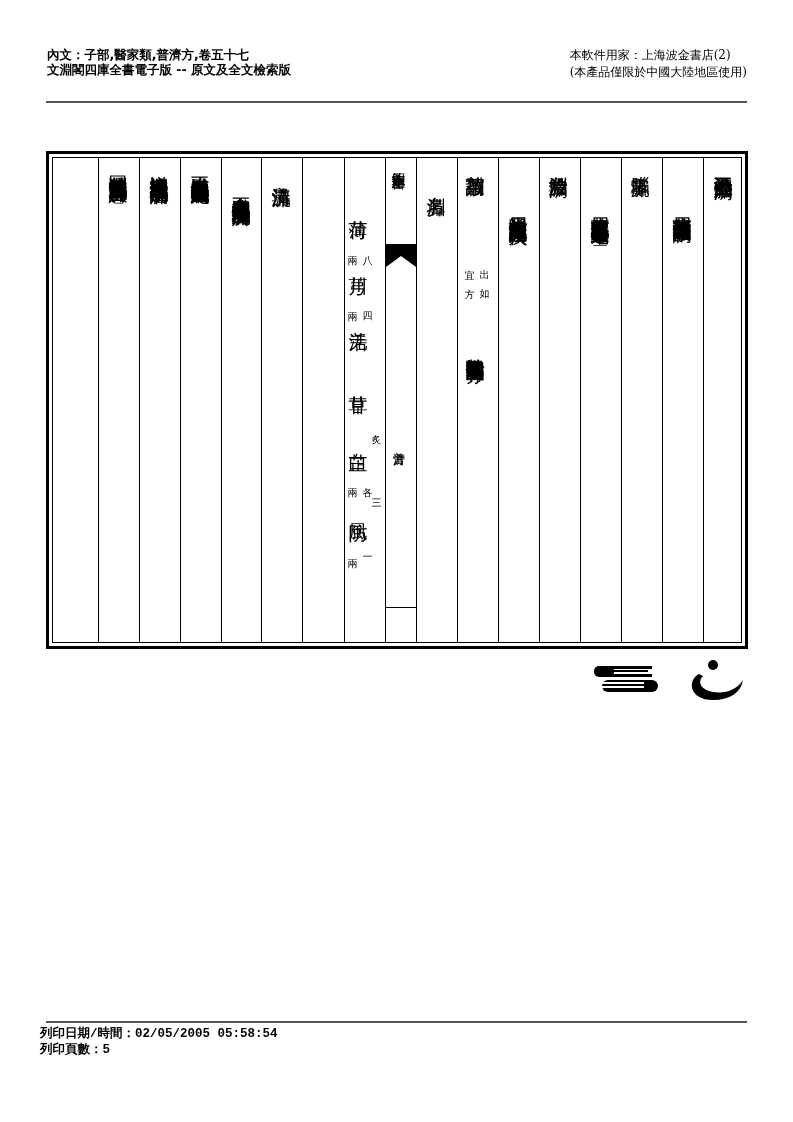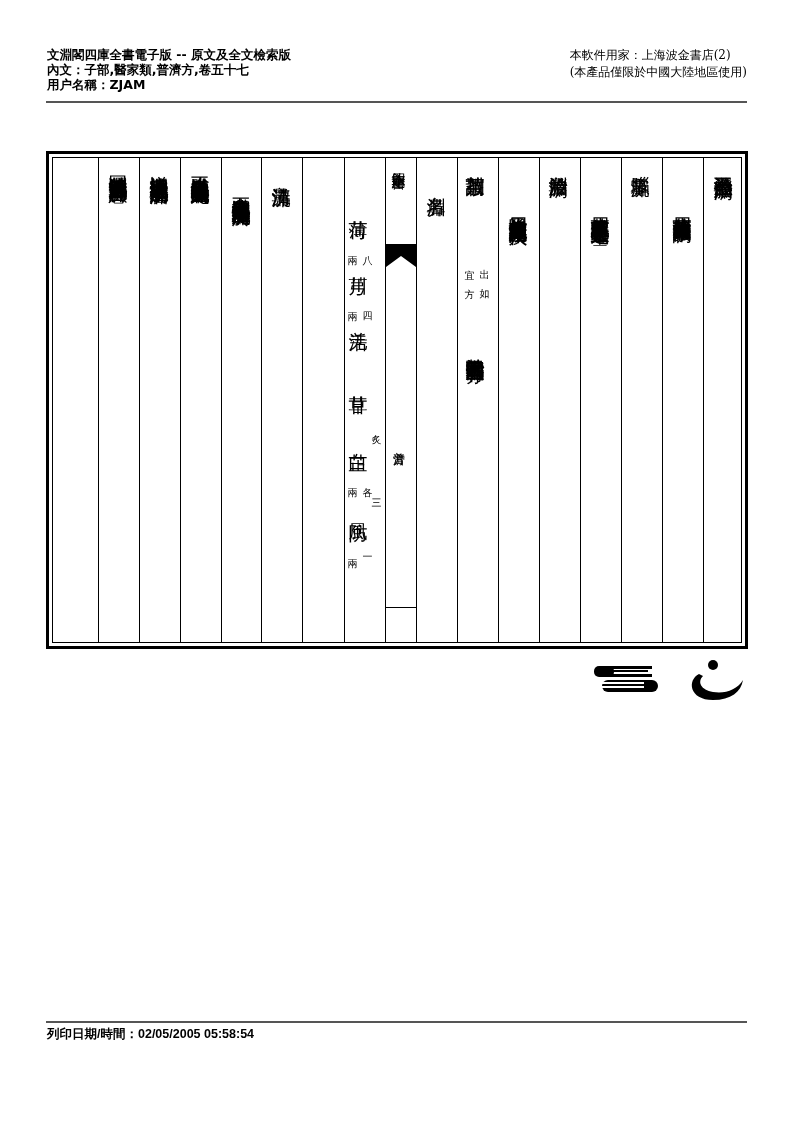--- a/index.html
+++ b/index.html
@@ -16,29 +16,28 @@
   .col { position:absolute; top:0; bottom:0; border-left:1px solid #000; box-sizing:border-box; }
   .col:first-child { border-left:none; }
   .vt { position:absolute; writing-mode:vertical-rl; text-orientation:upright; font-size:19px; line-height:20px; letter-spacing:0.5px; }
   .small { font-size:10px; line-height:11px; letter-spacing:0; }
   .pair { position:absolute; width:26px; display:flex; flex-direction:row-reverse; justify-content:space-between; }
   .pair span { writing-mode:vertical-rl; text-orientation:upright; font-size:10px; line-height:11px; }
   .spine-black { position:absolute; left:0; right:0; height:10px; background:#000; }
   .spine-chev { position:absolute; left:0; right:0; top:0; height:14px; }
   .spine-line { position:absolute; left:0; right:0; height:1px; background:#000; }
   .logo { position:absolute; top:660px; }
-  .ftr { position:absolute; left:47px; top:1026px; font-family:Liberation Sans, sans-serif; font-weight:bold; font-size:12.5px; line-height:16px; }
+  .ftr { position:absolute; left:40px; top:1026px; font-family:Liberation Mono, monospace; font-weight:bold; font-size:12.5px; line-height:16px; }
 </style>
 </head>
 <body>
 
 <div class="hdr hdr-left">
+  <div><span>內文：</span><span>子部,醫家類,普濟方,卷五十七</span></div>
   <div>文淵閣四庫全書電子版 -- 原文及全文檢索版</div>
-  <div><span>內文：</span><span>子部,醫家類,普濟方,卷五十七</span></div>
-  <div><span>用户名稱：</span><span>ZJAM</span></div>
 </div>
 <div class="hdr hdr-right">
   <div>本軟件用家：上海波金書店(2)</div>
   <div>(本產品僅限於中國大陸地區使用)</div>
 </div>
 <div class="rule top"></div>
 
 <div class="frame">
   <div class="frame-inner">
 
@@ -156,13 +155,14 @@
 </svg>
 <svg class="logo" style="left:685px;width:62px;height:44px;" viewBox="0 0 62 44">
   <circle cx="28" cy="5" r="5" fill="#000"></circle>
   <path d="M14 14 C2 20 4 40 28 40 C46 40 56 32 58 20 C52 30 40 34 28 32 C16 30 12 22 18 16 Z" fill="#000"></path>
   <path d="M20 24 C28 26 38 24 44 20" stroke="#fff" stroke-width="1.5" fill="none"></path>
 </svg>
 
 <div class="rule bot"></div>
 <div class="ftr">
   <div><span>列印日期/時間：</span><span>02/05/2005 05:58:54</span></div>
+  <div><span>列印頁數：</span><span>5</span></div>
 </div>
 
 </body></html>

